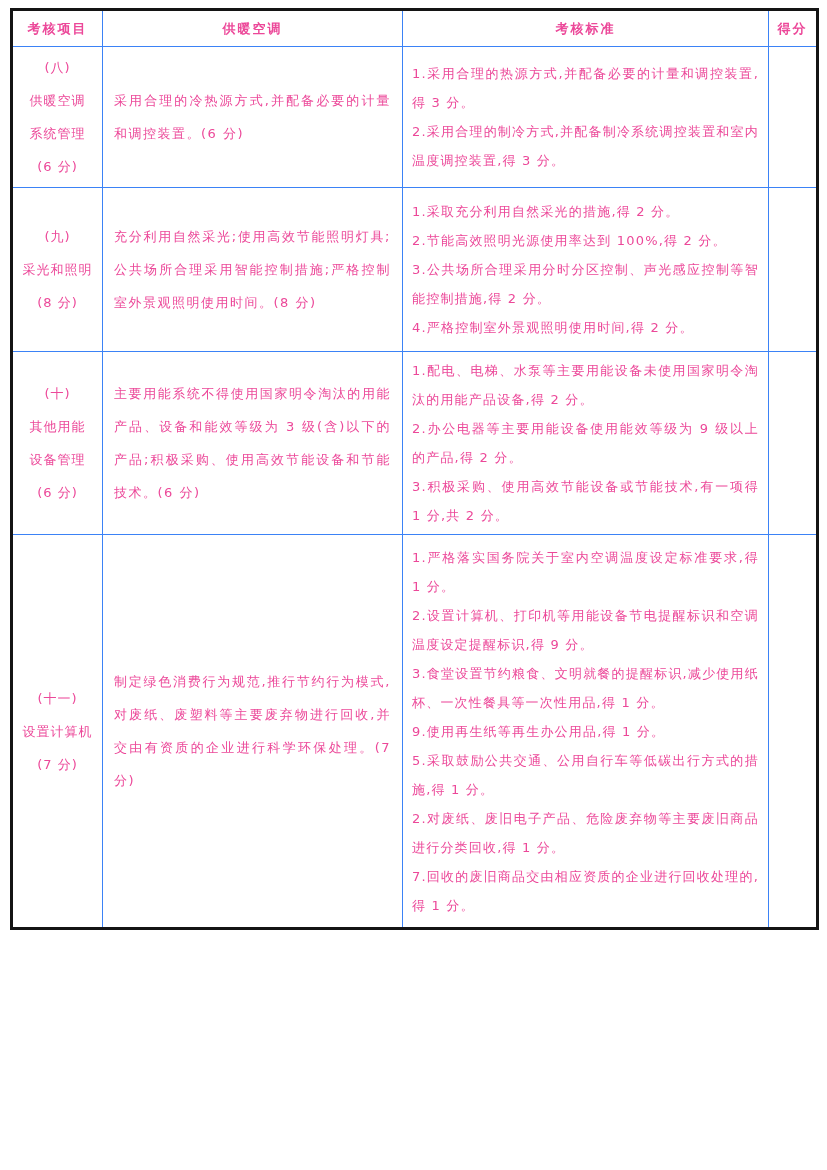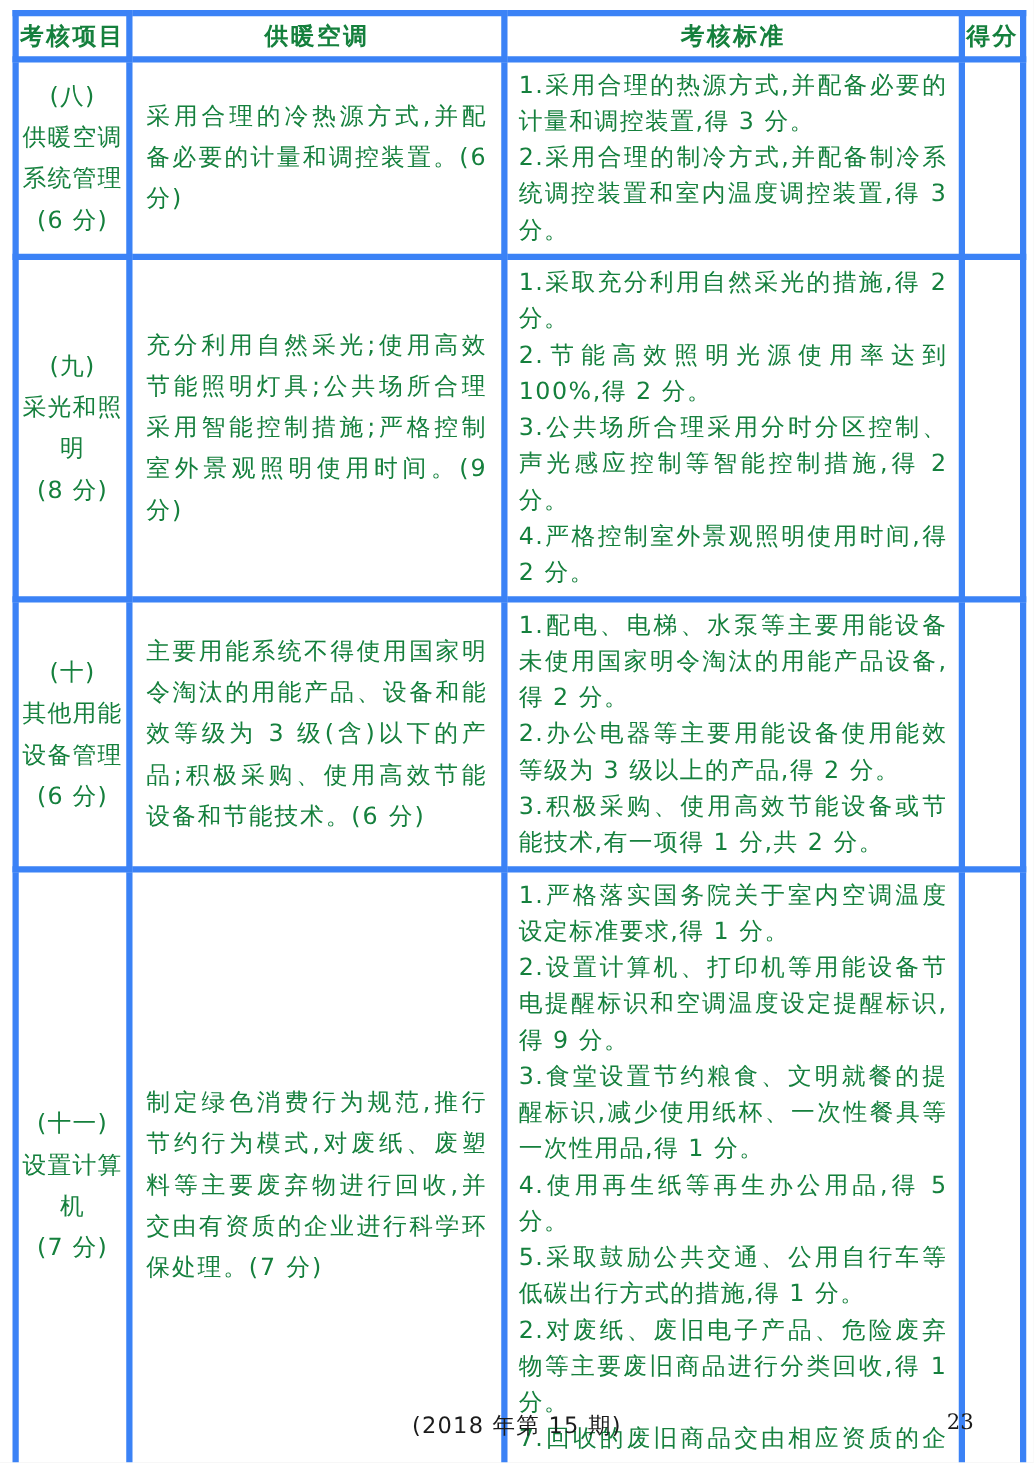--- a/index.html
+++ b/index.html
@@ -20,23 +20,23 @@
     position: absolute;
     left: 10px;
     top: 8px;
     width: 806px;
     border-collapse: collapse;
     table-layout: fixed;
     border: 3px solid #141414;
   }
   table.assessment th,
   table.assessment td {
-    border: 5px solid #3b82f6;
-    font-size: 19px;
-    color: #15803d;
+    border: 1px solid #3b82f6;
+    font-size: 13px;
+    color: #ec4899;
     overflow: hidden;
   }
   thead tr { height: 37px; }
   th {
     font-weight: bold;
     text-align: center;
     letter-spacing: 2px;
     font-size: 19px;
   }
   td.item-cell {
@@ -124,64 +124,60 @@
             <div class="std-line">2.采用合理的制冷方式,并配备制冷系统调控装置和室内温度调控装置,得 3 分。</div>
           </td>
         <td class="score-cell"></td>
       </tr>
       <tr class="r1">
         <td class="item-cell">
             <div class="std-line">(九)</div>
             <div class="std-line">采光和照明</div>
             <div class="std-line">(8 分)</div>
           </td>
-        <td class="content-cell">充分利用自然采光;使用高效节能照明灯具;公共场所合理采用智能控制措施;严格控制室外景观照明使用时间。(9 分)</td>
+        <td class="content-cell">充分利用自然采光;使用高效节能照明灯具;公共场所合理采用智能控制措施;严格控制室外景观照明使用时间。(8 分)</td>
         <td class="standards-cell">
             <div class="std-line">1.采取充分利用自然采光的措施,得 2 分。</div>
             <div class="std-line">2.节能高效照明光源使用率达到 100%,得 2 分。</div>
             <div class="std-line">3.公共场所合理采用分时分区控制、声光感应控制等智能控制措施,得 2 分。</div>
             <div class="std-line">4.严格控制室外景观照明使用时间,得 2 分。</div>
           </td>
         <td class="score-cell"></td>
       </tr>
       <tr class="r2">
         <td class="item-cell">
             <div class="std-line">(十)</div>
             <div class="std-line">其他用能</div>
             <div class="std-line">设备管理</div>
             <div class="std-line">(6 分)</div>
           </td>
         <td class="content-cell">主要用能系统不得使用国家明令淘汰的用能产品、设备和能效等级为 3 级(含)以下的产品;积极采购、使用高效节能设备和节能技术。(6 分)</td>
         <td class="standards-cell">
             <div class="std-line">1.配电、电梯、水泵等主要用能设备未使用国家明令淘汰的用能产品设备,得 2 分。</div>
-            <div class="std-line">2.办公电器等主要用能设备使用能效等级为 3 级以上的产品,得 2 分。</div>
+            <div class="std-line">2.办公电器等主要用能设备使用能效等级为 9 级以上的产品,得 2 分。</div>
             <div class="std-line">3.积极采购、使用高效节能设备或节能技术,有一项得 1 分,共 2 分。</div>
           </td>
         <td class="score-cell"></td>
       </tr>
       <tr class="r3">
         <td class="item-cell">
             <div class="std-line">(十一)</div>
             <div class="std-line">设置计算机</div>
             <div class="std-line">(7 分)</div>
           </td>
         <td class="content-cell">制定绿色消费行为规范,推行节约行为模式,对废纸、废塑料等主要废弃物进行回收,并交由有资质的企业进行科学环保处理。(7 分)</td>
         <td class="standards-cell">
             <div class="std-line">1.严格落实国务院关于室内空调温度设定标准要求,得 1 分。</div>
             <div class="std-line">2.设置计算机、打印机等用能设备节电提醒标识和空调温度设定提醒标识,得 9 分。</div>
             <div class="std-line">3.食堂设置节约粮食、文明就餐的提醒标识,减少使用纸杯、一次性餐具等一次性用品,得 1 分。</div>
-            <div class="std-line">4.使用再生纸等再生办公用品,得 5 分。</div>
+            <div class="std-line">9.使用再生纸等再生办公用品,得 1 分。</div>
             <div class="std-line">5.采取鼓励公共交通、公用自行车等低碳出行方式的措施,得 1 分。</div>
             <div class="std-line">2.对废纸、废旧电子产品、危险废弃物等主要废旧商品进行分类回收,得 1 分。</div>
             <div class="std-line">7.回收的废旧商品交由相应资质的企业进行回收处理的,得 1 分。</div>
           </td>
         <td class="score-cell"></td>
       </tr>
 
     </tbody>
   </table>
 
-  <div class="footer">
-    <span class="issue">(2018 年第 15 期)</span>
-    <span class="pagenum">23</span>
-  </div>
 
 </div>
 
 </body></html>

